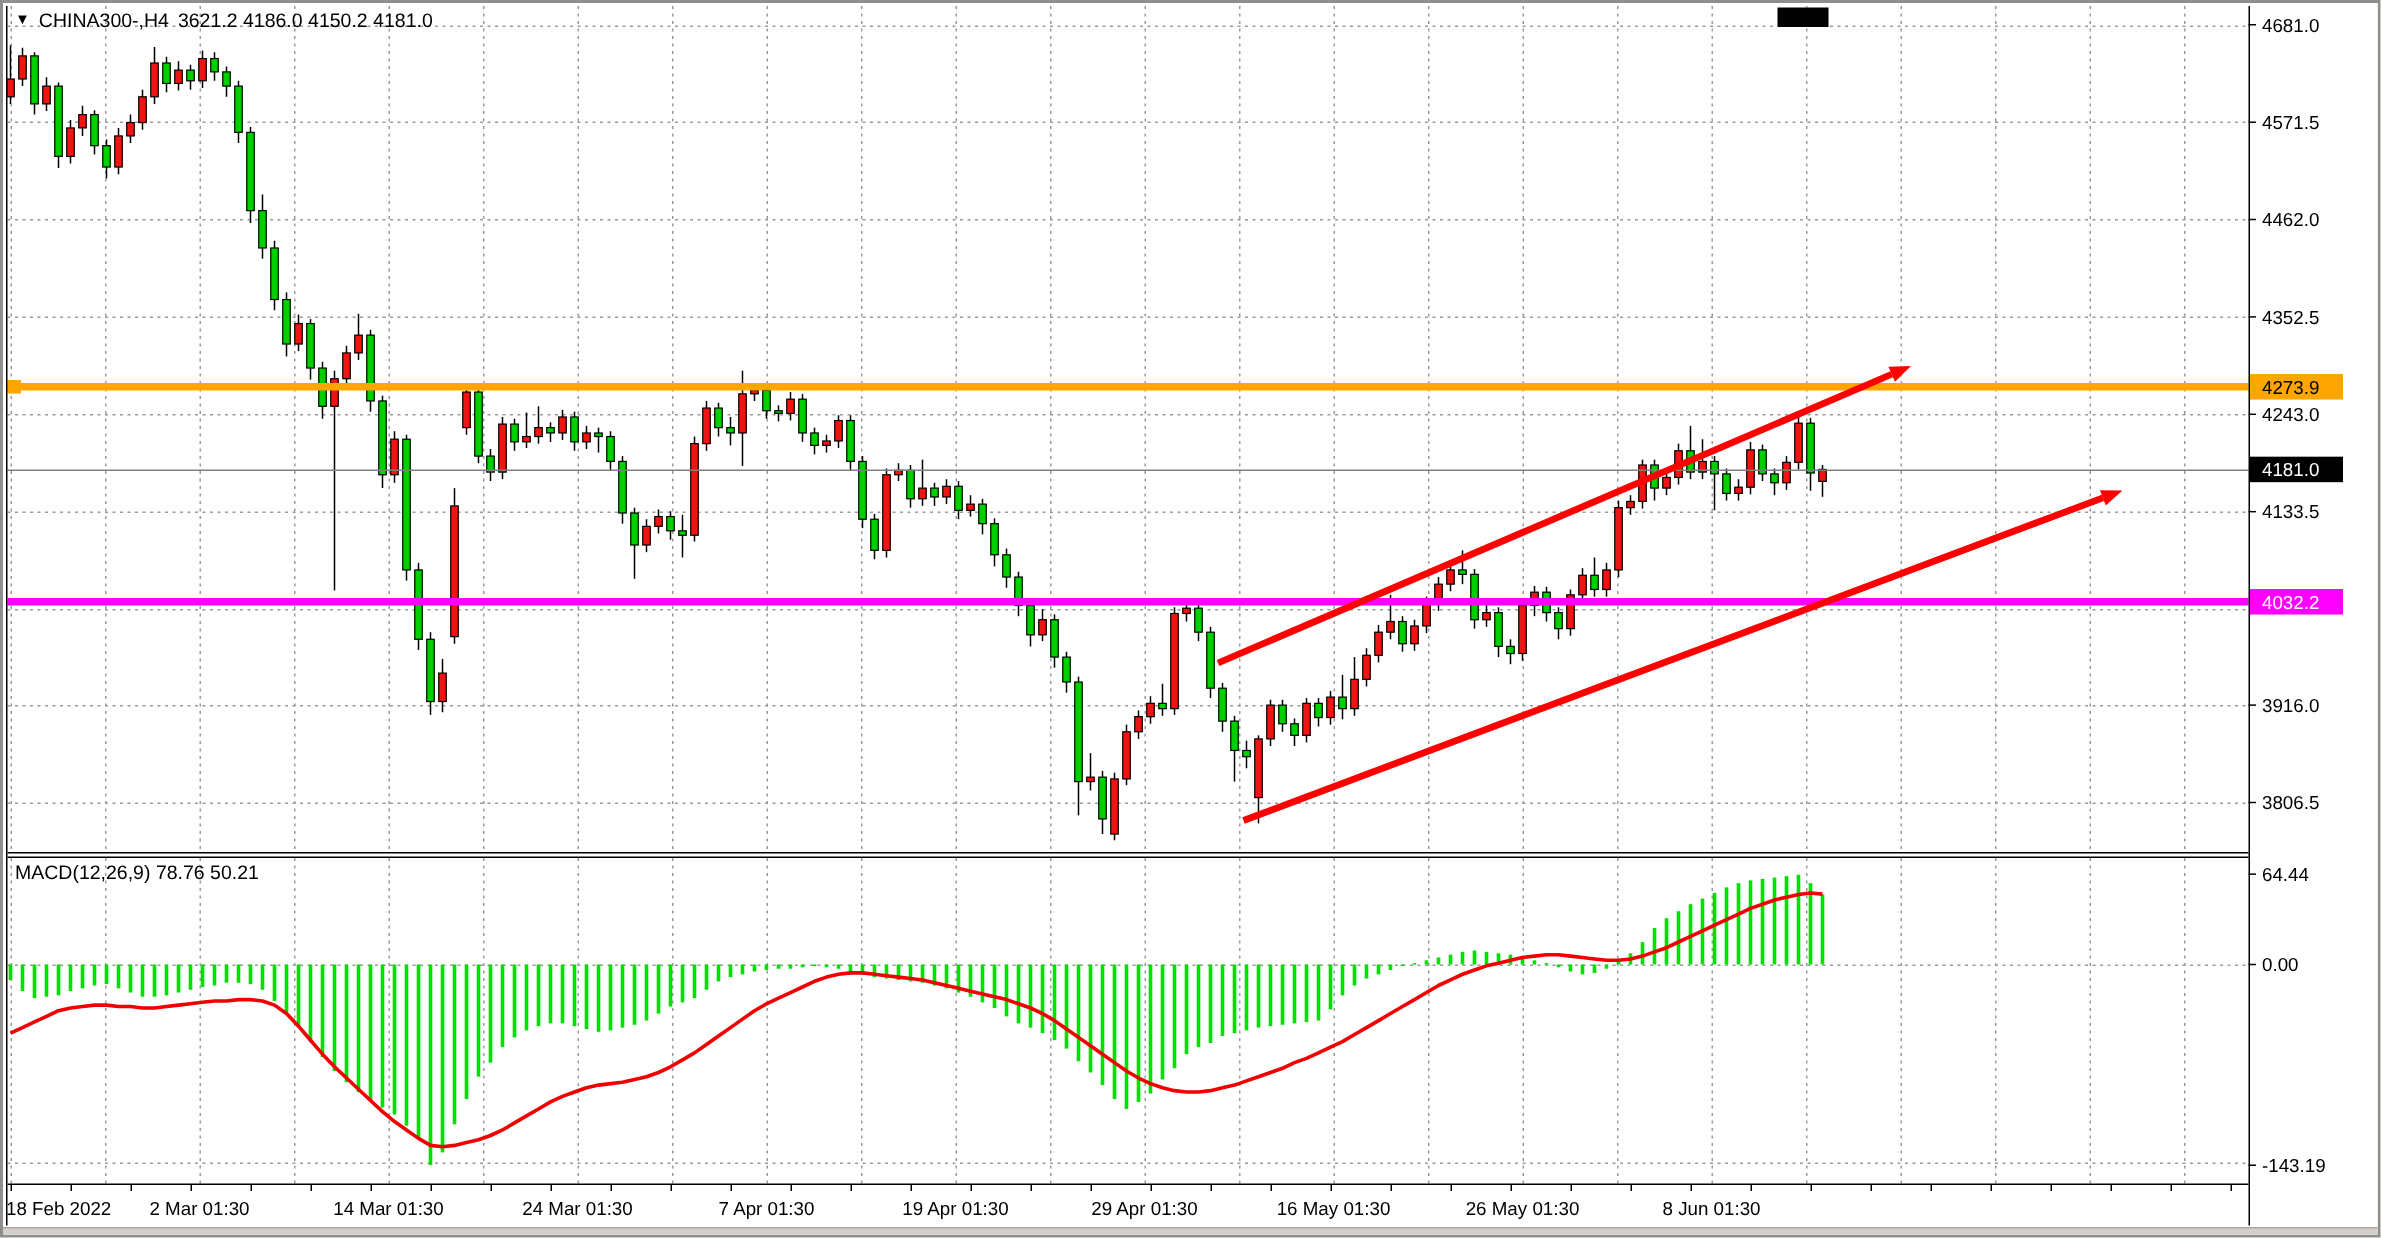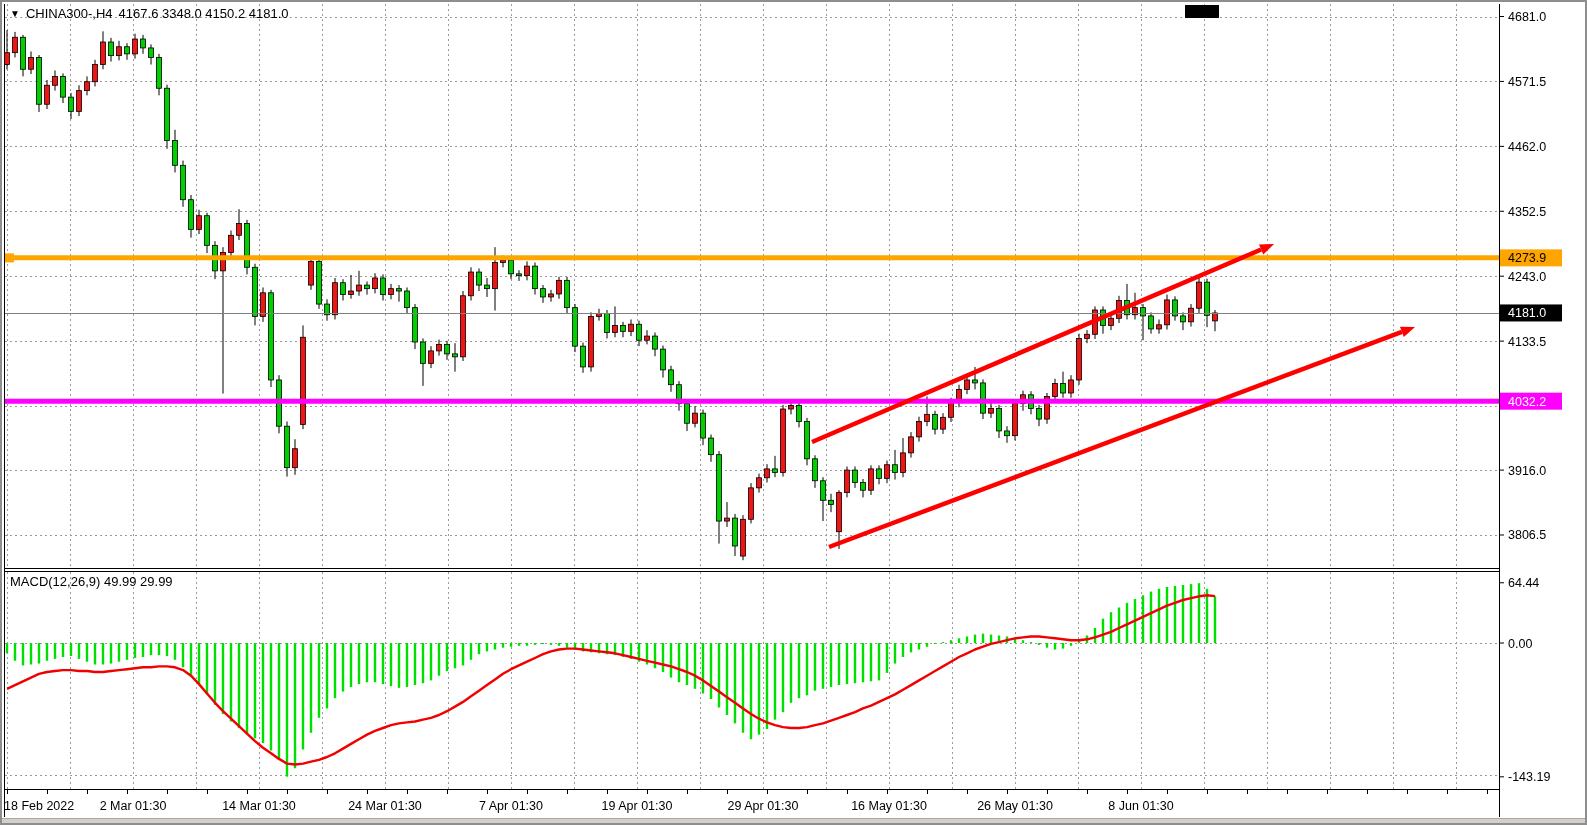--- a/index.html
+++ b/index.html
@@ -12,23 +12,23 @@
   .title-bar .tri{font-size:10px;line-height:10px;cursor:pointer;}
   .macd-title{position:absolute;left:8px;top:572px;font-size:13px;color:#000;z-index:5;}
   .corner-btn{position:absolute;left:1183px;top:3px;width:34px;height:13px;background:#000;z-index:6;cursor:pointer;}
   .bottom-strip{position:absolute;left:0;top:816px;width:1587px;height:9px;background:#d4d0c8;border-top:1px solid #a8a8a8;}
   text{font-family:"Liberation Sans",sans-serif;}
 </style>
 </head>
 <body>
 
 <div id="app">
-  <div class="title-bar"><span class="tri">▼</span><span>CHINA300-,H4</span><span>4167.6 3348.0 4150.2 4181.0</span></div>
+  <div class="title-bar"><span class="tri">▼</span><span>CHINA300-,H4</span><span>3621.2 4186.0 4150.2 4181.0</span></div>
 
-  <div class="macd-title">MACD(12,26,9) 49.99 29.99</div>
+  <div class="macd-title">MACD(12,26,9) 78.76 50.21</div>
 
   <div class="corner-btn"></div>
 
   <svg id="chart-svg" width="1587" height="825">
       <rect x="0" y="0" width="1587" height="825" fill="#ffffff"></rect>
       <g stroke="#9a9a9a" stroke-width="1" stroke-dasharray="2,3">
         <line x1="5.5" y1="2" x2="5.5" y2="566"></line>
         <line x1="5.5" y1="570" x2="5.5" y2="787"></line>
         <line x1="68.5" y1="2" x2="68.5" y2="566"></line>
         <line x1="68.5" y1="570" x2="68.5" y2="787"></line>

